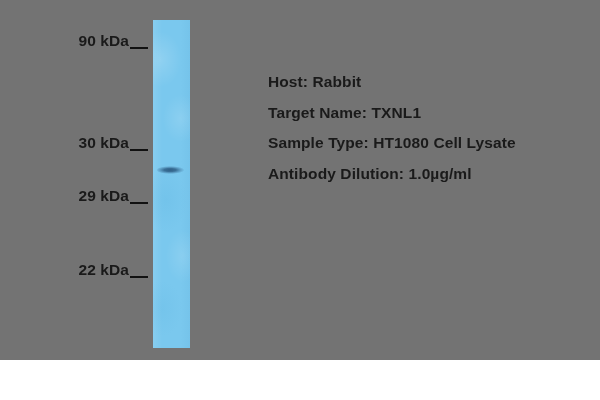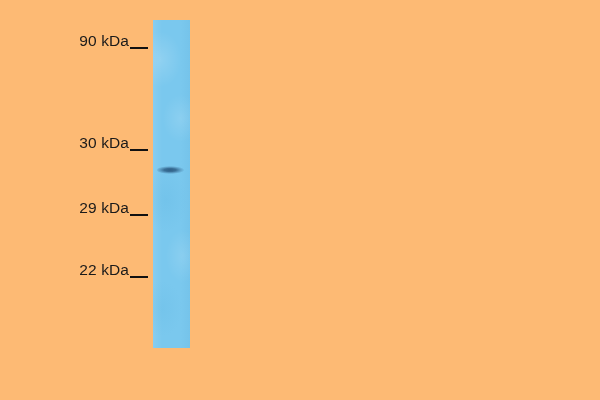--- a/index.html
+++ b/index.html
@@ -11,22 +11,23 @@
     width: 600px;
     height: 400px;
     background: #ffffff;
     font-family: "Liberation Sans", sans-serif;
     overflow: hidden;
   }
 
   #figure {
     position: relative;
     width: 600px;
-    height: 400px;
-    background: #fdba74;
+    height: 360px;
+    background: #737373;
+    font-weight: bold;
   }
 
   
   .lane {
     position: absolute;
     left: 153px;
     top: 20px;
     width: 37px;
     height: 328px;
     background-color: #7ac8ee;
@@ -100,22 +101,28 @@
 
   <div class="ladder-label" style="top:33px;">
     <span>90 kDa</span><span class="tick"></span>
   </div>
 
 
   <div class="ladder-label" style="top:135px;">
     <span>30 kDa</span><span class="tick"></span>
   </div>
 
-  <div class="ladder-label" style="top:200px;">
+  <div class="ladder-label" style="top:188px;">
     <span>29 kDa</span><span class="tick"></span>
   </div>
 
   <div class="ladder-label" style="top:262px;">
     <span>22 kDa</span><span class="tick"></span>
   </div>
 
+  <div class="info-block">
+    <div class="info-line">Host: Rabbit</div>
+    <div class="info-line">Target Name: TXNL1</div>
+    <div class="info-line">Sample Type: HT1080 Cell Lysate</div>
+    <div class="info-line">Antibody Dilution: 1.0µg/ml</div>
+  </div>
 
 </div>
 
 </body></html>

